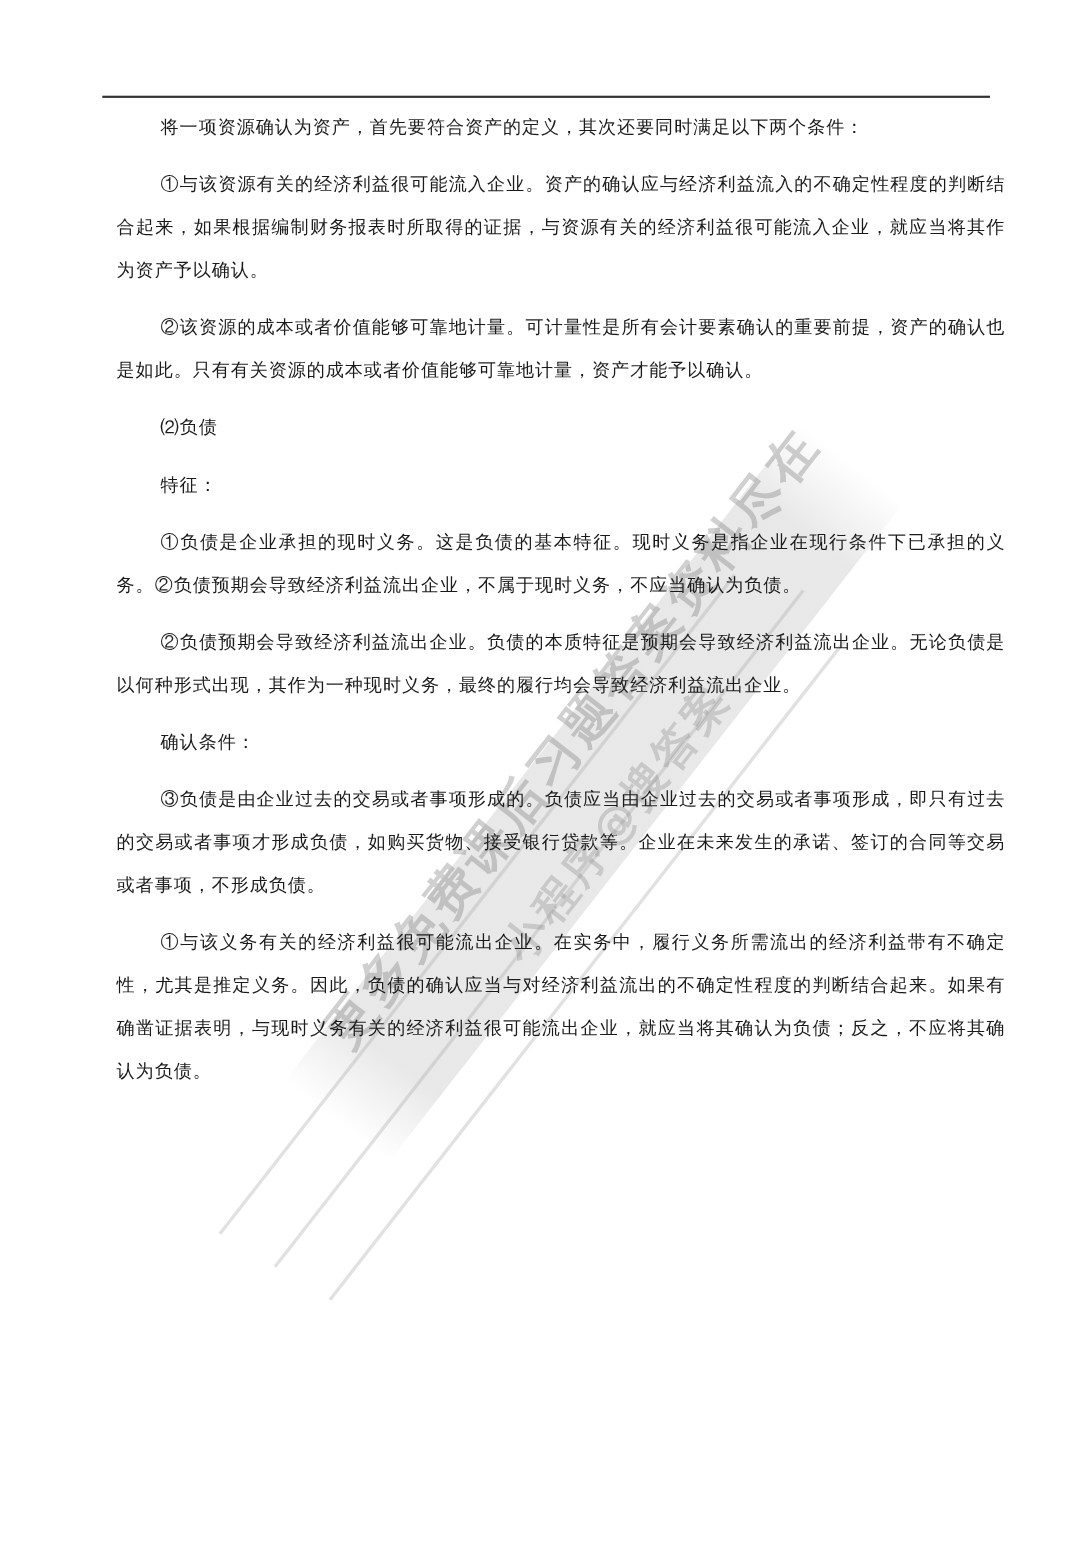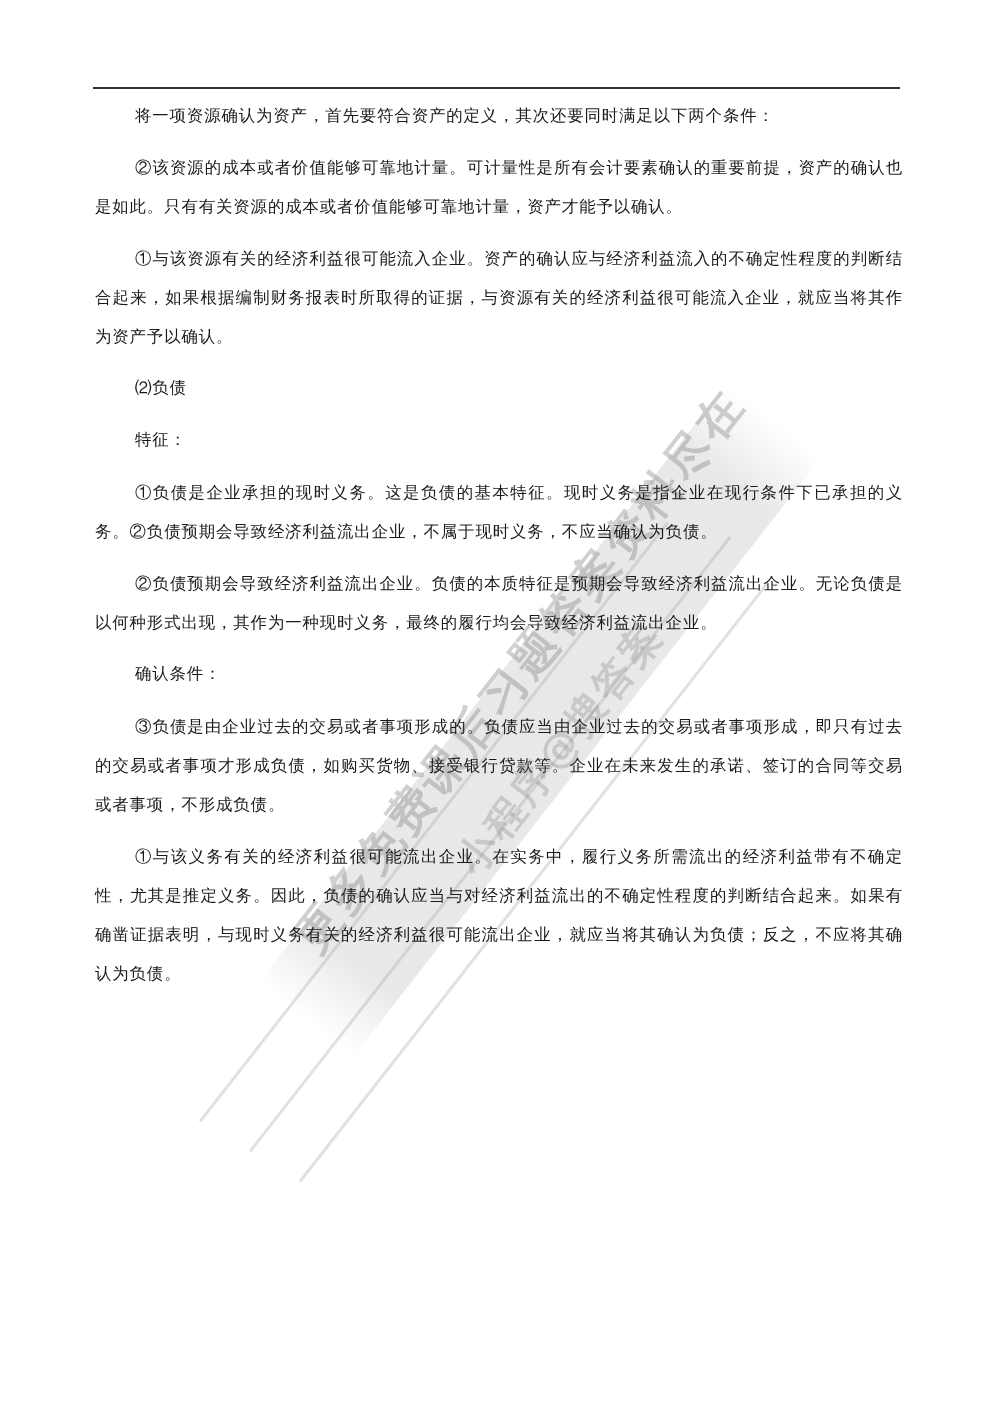--- a/index.html
+++ b/index.html
@@ -24,37 +24,36 @@
     .header-rule {
       position: absolute;
       left: 93px;
       top: 87px;
       width: 807px;
       height: 2px;
       background: #333333;
     }
     .content {
       position: absolute;
-      left: 95px;
+      left: 106px;
       top: 96px;
       width: 808px;
     }
     .para {
       margin: 0 0 13px 0;
       font-size: 16.4px;
       line-height: 39px;
       text-indent: 40px;
       text-align: justify;
       letter-spacing: 0.9px;
       white-space: normal;
       word-break: break-all;
     }
     .para.heading {
       margin-bottom: 13px;
-      font-family: Liberation Mono, monospace;
     }
     .watermark {
       position: absolute;
       left: 0; top: 0;
       width: 992px;
       height: 1403px;
       pointer-events: none;
       z-index: 0;
     }
     .content { z-index: 1; }
@@ -118,22 +117,22 @@
     <div class="wm-band"></div>
     <div class="wm-stripe" style="left:250px; top:1150px; width:780px;"></div>
     <div class="wm-stripe" style="left:300px; top:1180px; width:760px;"></div>
     <div class="wm-stripe" style="left:200px; top:1120px; width:760px;"></div>
     <div class="wm-text">更多免费课后习题答案资料尽在</div>
     <div class="wm-text2">小程序@搜答案</div>
   </div>
 
   <div class="content">
     <p class="para">将一项资源确认为资产，首先要符合资产的定义，其次还要同时满足以下两个条件：</p>
+    <p class="para">①与该资源有关的经济利益很可能流入企业。资产的确认应与经济利益流入的不确定性程度的判断结合起来，如果根据编制财务报表时所取得的证据，与资源有关的经济利益很可能流入企业，就应当将其作为资产予以确认。</p>
     <p class="para">②该资源的成本或者价值能够可靠地计量。可计量性是所有会计要素确认的重要前提，资产的确认也是如此。只有有关资源的成本或者价值能够可靠地计量，资产才能予以确认。</p>
-    <p class="para">①与该资源有关的经济利益很可能流入企业。资产的确认应与经济利益流入的不确定性程度的判断结合起来，如果根据编制财务报表时所取得的证据，与资源有关的经济利益很可能流入企业，就应当将其作为资产予以确认。</p>
     <p class="para heading">⑵负债</p>
     <p class="para heading">特征：</p>
     <p class="para">①负债是企业承担的现时义务。这是负债的基本特征。现时义务是指企业在现行条件下已承担的义务。②负债预期会导致经济利益流出企业，不属于现时义务，不应当确认为负债。</p>
     <p class="para">②负债预期会导致经济利益流出企业。负债的本质特征是预期会导致经济利益流出企业。无论负债是以何种形式出现，其作为一种现时义务，最终的履行均会导致经济利益流出企业。</p>
     <p class="para heading">确认条件：</p>
     <p class="para">③负债是由企业过去的交易或者事项形成的。负债应当由企业过去的交易或者事项形成，即只有过去的交易或者事项才形成负债，如购买货物、接受银行贷款等。企业在未来发生的承诺、签订的合同等交易或者事项，不形成负债。</p>
     <p class="para">①与该义务有关的经济利益很可能流出企业。在实务中，履行义务所需流出的经济利益带有不确定性，尤其是推定义务。因此，负债的确认应当与对经济利益流出的不确定性程度的判断结合起来。如果有确凿证据表明，与现时义务有关的经济利益很可能流出企业，就应当将其确认为负债；反之，不应将其确认为负债。</p>
   </div>
 
 </div>

